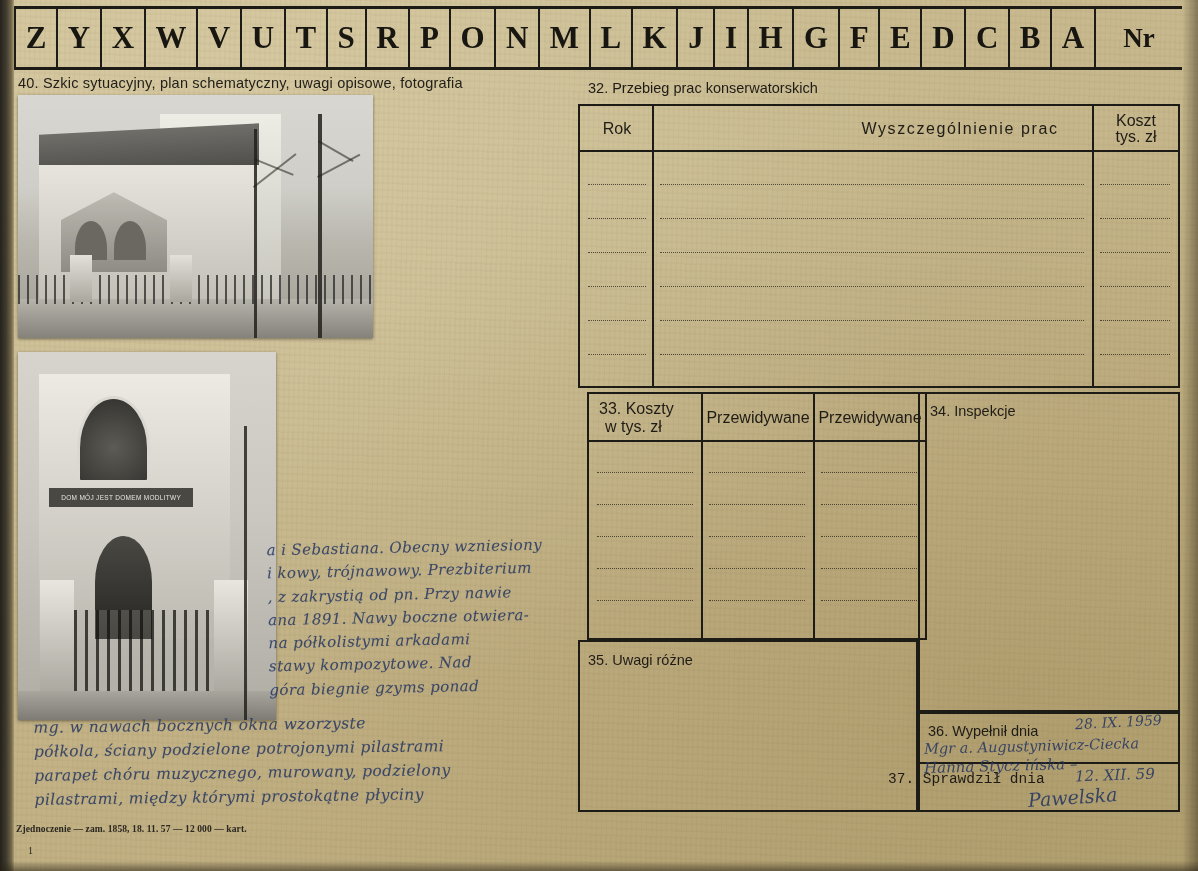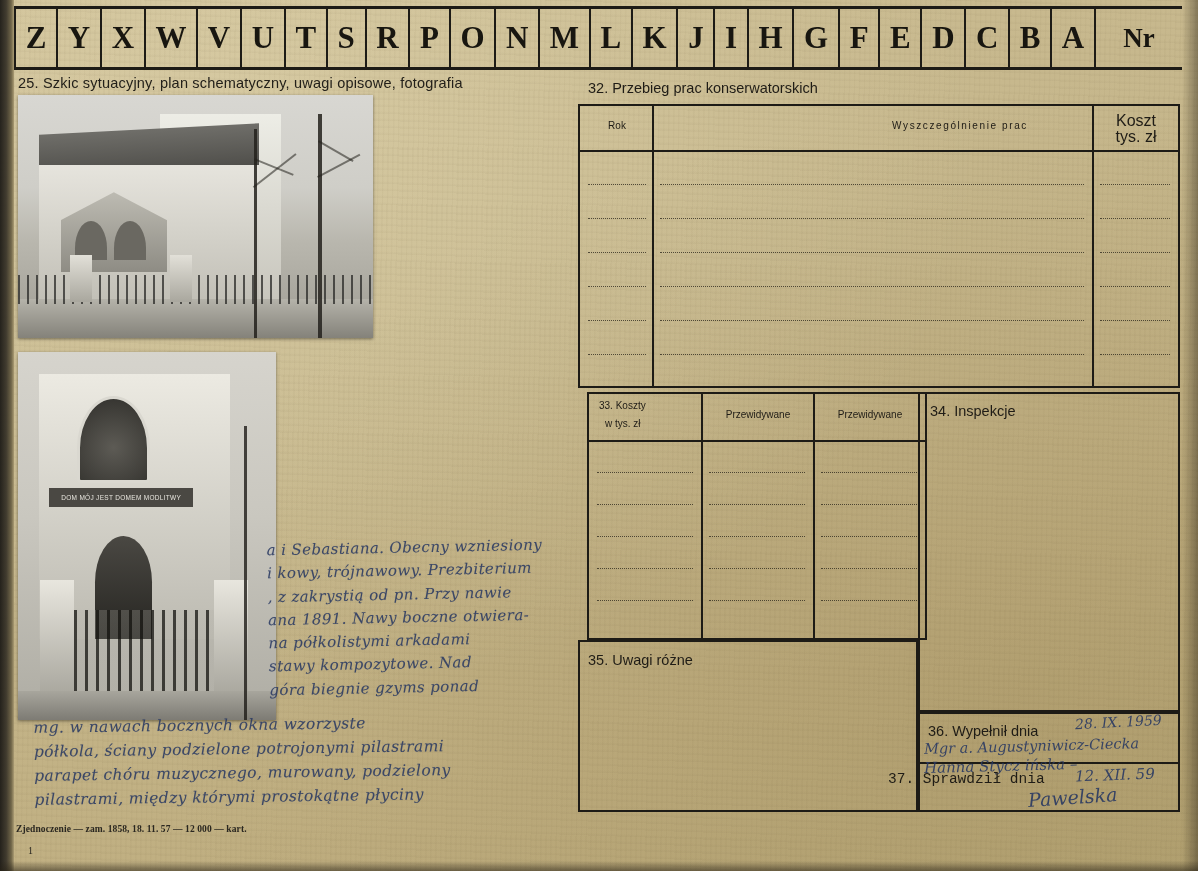--- a/index.html
+++ b/index.html
@@ -237,21 +237,21 @@
     height: 2px;
     background: #1d1b16;
   }
   .dotline {
     position: absolute;
     height: 0;
     border-top: 1px dotted rgba(40,36,26,0.75);
   }
   .th {
     position: absolute;
-    font-size: 10px;
+    font-size: 16px;
     color: #1f1c16;
     text-align: center;
   }
   .th.spaced { letter-spacing: 1.6px; }
   .th2 { font-size: 16px; }
 
   .hand-small {
     position: absolute;
     font-family: "DejaVu Serif", serif;
     font-style: italic;
@@ -299,21 +299,21 @@
     <div class="alpha-cell">G</div>
     <div class="alpha-cell">F</div>
     <div class="alpha-cell">E</div>
     <div class="alpha-cell">D</div>
     <div class="alpha-cell">C</div>
     <div class="alpha-cell">B</div>
     <div class="alpha-cell">A</div>
     <div class="alpha-cell">Nr</div>
   </div>
 
-  <div class="sec31-label">25. Szkic sytuacyjny, plan schematyczny, uwagi opisowe, fotografia</div>
+  <div class="sec31-label">40. Szkic sytuacyjny, plan schematyczny, uwagi opisowe, fotografia</div>
 
   <div class="photo photo1">
     <div class="ph1-sky"></div>
     <div class="ph1-wall2"></div>
     <div class="ph1-roof"></div>
     <div class="ph1-wall"></div>
     <div class="ph1-porch"></div>
     <div class="ph1-arch"></div>
     <div class="ph1-arch b"></div>
     <div class="ph1-ground"></div>

